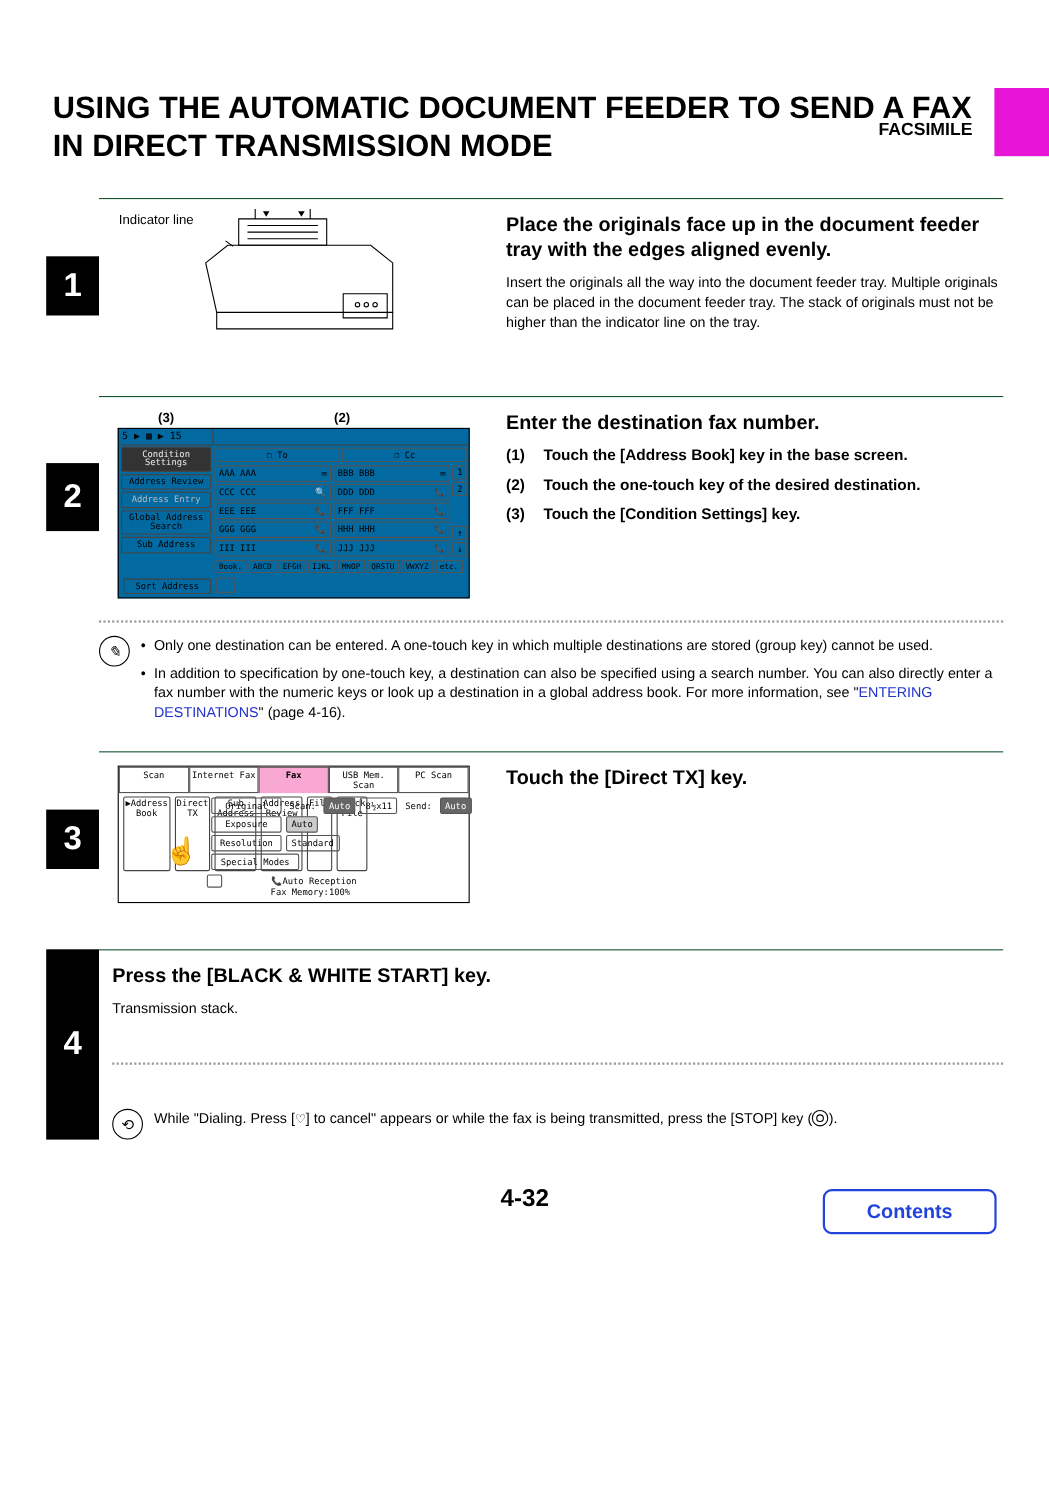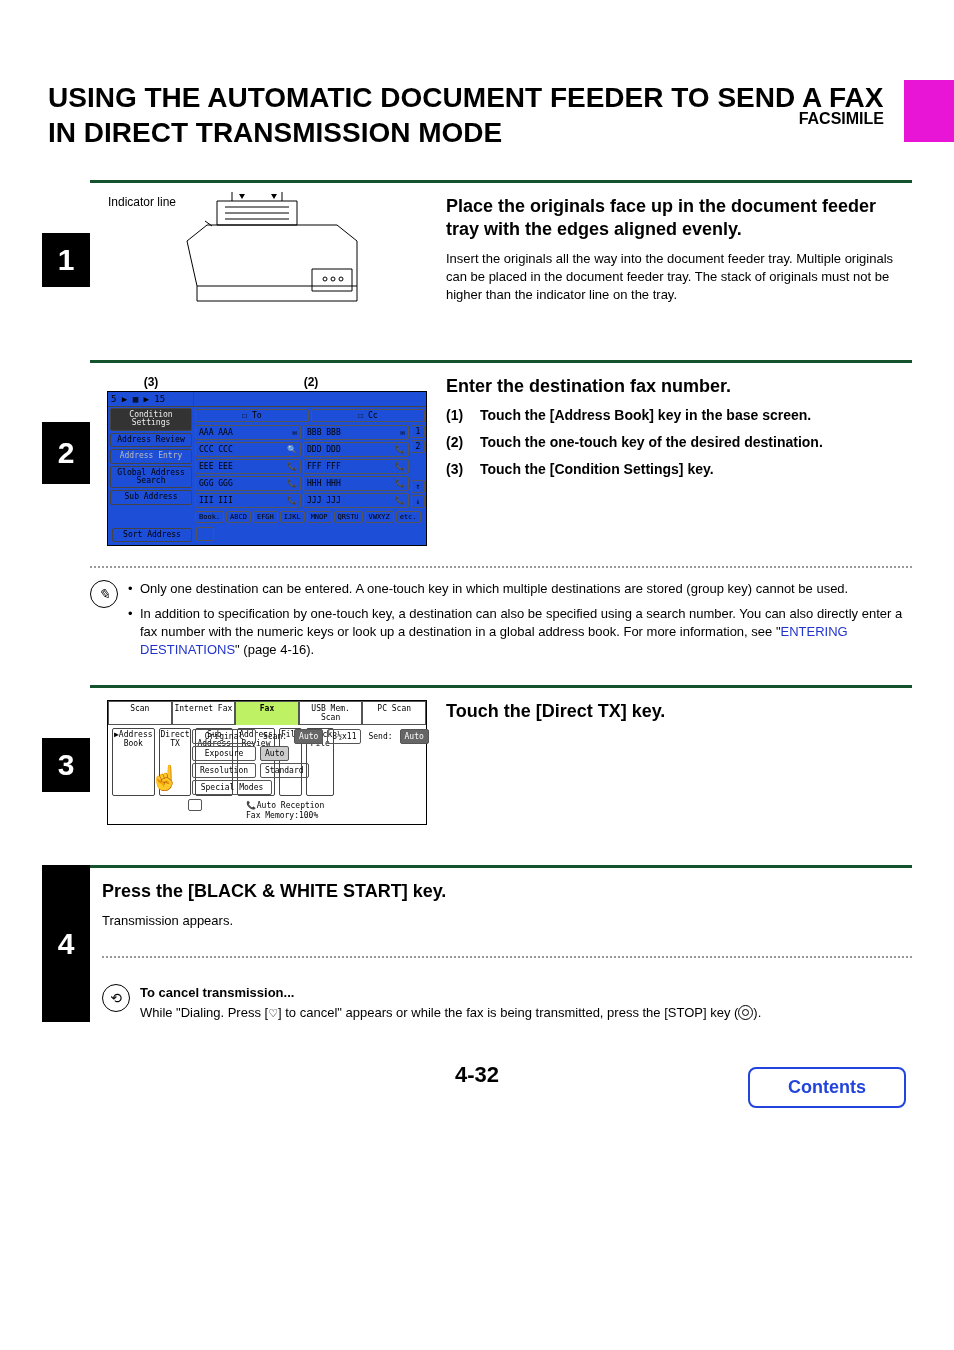--- a/index.html
+++ b/index.html
@@ -6,21 +6,21 @@
   body { font-family: Arial, Helvetica, sans-serif; background: #fff; color: #000; width: 954px; }
   .page { width: 954px; position: relative; padding: 0 0 60px 0; margin-top: 24px; }
   .tab { position: absolute; top: 0; right: 0; width: 50px; height: 62px; background: #e815d7; }
   .header-label { position: absolute; top: 30px; right: 70px; font-weight: bold; font-size: 16px; }
   .title { font-size: 28px; font-weight: bold; line-height: 1.25; margin: 80px 48px 30px 48px; }
   .step { display: flex; margin: 0 42px 20px 42px; min-height: 160px; }
   .step.short { min-height: 70px; }
   .step-num-col { width: 48px; display: flex; flex-direction: column; }
   .step-num { width: 48px; flex: 1; background: #fff; color: #000; display: flex; align-items: center; justify-content: center; font-size: 30px; font-weight: bold; }
   .step-num.dark { background: #000; color: #fff; }
-  .step-body { flex: 1; border-top: 3px solid #14532d; padding: 12px 0 0 12px; display: flex; gap: 14px; }
+  .step-body { flex: 1; border-top: 1px solid #14532d; padding: 12px 0 0 12px; display: flex; gap: 28px; }
   .step-body.col { flex-direction: column; }
   .illus { width: 330px; display: flex; flex-direction: column; align-items: center; }
   .txt { flex: 1; }
   .step-h { font-size: 18px; font-weight: bold; margin-bottom: 8px; line-height: 1.3; }
   .step-p { font-size: 13px; line-height: 1.4; }
   .sub-list { margin-top: 8px; }
   .sub-item { display: flex; font-size: 14px; font-weight: bold; margin-bottom: 8px; line-height: 1.35; }
   .sub-item .n { width: 34px; flex-shrink: 0; }
   .callouts { width: 320px; display: flex; font-size: 12px; font-weight: bold; margin-bottom: 2px; }
   .callouts span:first-child { width: 88px; text-align: center; }
@@ -36,21 +36,21 @@
   .note-body li::before { content: "•"; position: absolute; left: 0; }
   .link { color: #2233cc; }
   .cancel-h { font-weight: bold; font-size: 13px; margin-bottom: 2px; }
   .stop-icon { display: inline-block; width: 15px; height: 15px; border: 1.2px solid #000; border-radius: 50%; position: relative; vertical-align: -3px; }
   .stop-icon::after { content: ""; position: absolute; width: 5px; height: 5px; border: 1.2px solid #000; border-radius: 50%; top: 3px; left: 3px; }
   .heart-icon { font-size: 11px; }
   .pagenum { text-align: center; font-size: 22px; font-weight: bold; margin-top: 40px; }
   .contents-btn { position: absolute; bottom: 40px; right: 48px; border: 2px solid #2244dd; color: #2244dd; font-weight: bold; font-size: 18px; padding: 8px 38px; border-radius: 8px; background: #fff; }
 
   
-  .screen { border: 1px solid #000; width: 320px; font-family: monospace; font-size: 9px; background: #1d4ed8; }
+  .screen { border: 1px solid #000; width: 320px; font-family: monospace; font-size: 9px; background: #0369a1; }
   .screen .bar { display:flex; border-bottom:1px solid #444; }
   .screen .bar .cell { border-right:1px solid #444; padding:2px 3px; }
   .sc-body { display:flex; }
   .sc-left { width: 86px; display:flex; flex-direction:column; }
   .sc-btn { border:1px solid #444; border-radius:2px; margin:1px 2px; padding:2px 1px; text-align:center; font-size:8px; line-height:1.05; }
   .sc-btn.dark { background:#333; color:#eee; }
   .sc-right { flex:1; padding:2px 1px; }
   .tabrow { display:flex; gap:2px; margin-bottom:3px; }
   .tab2 { flex:1; border:1px solid #555; border-radius:2px 2px 0 0; padding:1px 0; text-align:center; font-size:8px; }
   .grid2 { display:grid; grid-template-columns: 1fr 1fr 14px; gap:2px; }
@@ -60,21 +60,21 @@
   .scroll-cell .mini { border:1px solid #555; border-radius:2px; font-size:8px; text-align:center; padding:1px 0; }
   .idxrow { display:flex; gap:2px; margin-top:3px; font-size:7px; }
   .idx { border:1px solid #555; border-radius:2px; padding:1px 3px; }
   .bottom-row { display:flex; gap:2px; margin:2px; }
   .bottom-row .sc-btn { flex:0 0 80px; }
   .bottom-row .sq { width:18px; height:14px; border:1px solid #555; border-radius:2px; }
 
   .screen2 { border:1px solid #000; width:320px; font-family:monospace; font-size:9px; background:#fff; }
   .toptabs { display:flex; }
   .toptabs .tt { flex:1; border:1px solid #555; padding:2px 0; text-align:center; font-size:8px; }
-  .toptabs .tt.active { background:#bef264; font-weight:bold; border-bottom:none; }
+  .toptabs .tt.active { background:#f9a8d4; font-weight:bold; border-bottom:none; }
   .s2body { display:flex; padding:2px; gap:2px; }
   .s2left { width:80px; display:flex; flex-direction:row; }
   .s2right { flex:1; }
   .kv { display:flex; gap:4px; align-items:center; margin:2px 0; font-size:8px; }
   .kv .lab { border:1px solid #555; border-radius:2px; padding:2px 4px; width:64px; text-align:center; }
   .kv .val { border:1px solid #555; border-radius:2px; padding:2px 4px; }
   .kv .plain { padding:2px 3px; }
   .s2foot { font-size:8px; padding-left:80px; margin-bottom:4px; }
   .s2foot .sq2 { display:inline-block; width:14px; height:12px; border:1px solid #555; border-radius:2px; vertical-align:middle; margin-right:40px; }
   .hand { position:absolute; font-size:24px; }
@@ -317,27 +317,26 @@
     </div>
   </div>
 
   <div class="step short">
     <div class="step-num-col">
       <div class="step-num dark" style="height:100%">4</div>
     </div>
     <div class="step-body col">
       <div>
         <div class="step-h">Press the [BLACK &amp; WHITE START] key.</div>
-        <div class="step-p">Transmission appears.</div>
+        <div class="step-p">Transmission stack.</div>
       </div>
       <hr class="dotted">
       <div class="note-row">
         <div class="note-icon arrow">⟲</div>
         <div class="note-body">
-          <div class="cancel-h">To cancel transmission...</div>
           <div>
             <span>While "Dialing. Press [</span><span class="heart-icon">♡</span><span>] to cancel" appears or while the fax is being transmitted, press the [STOP] key (</span><span class="stop-icon"></span><span>).</span>
           </div>
         </div>
       </div>
     </div>
   </div>
 
   <div class="pagenum">4-32</div>
   <div class="contents-btn">Contents</div>

